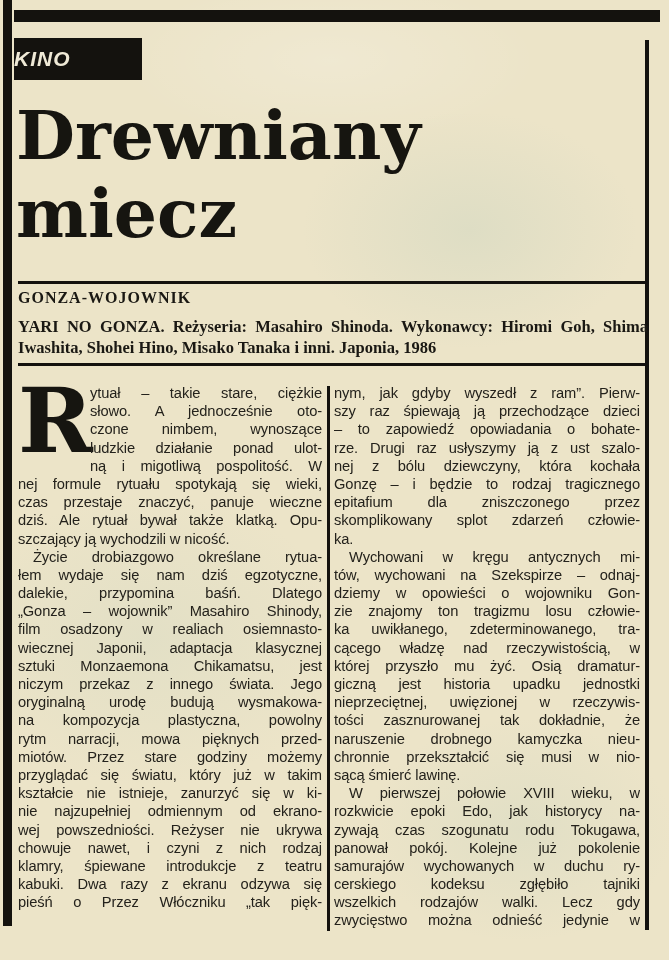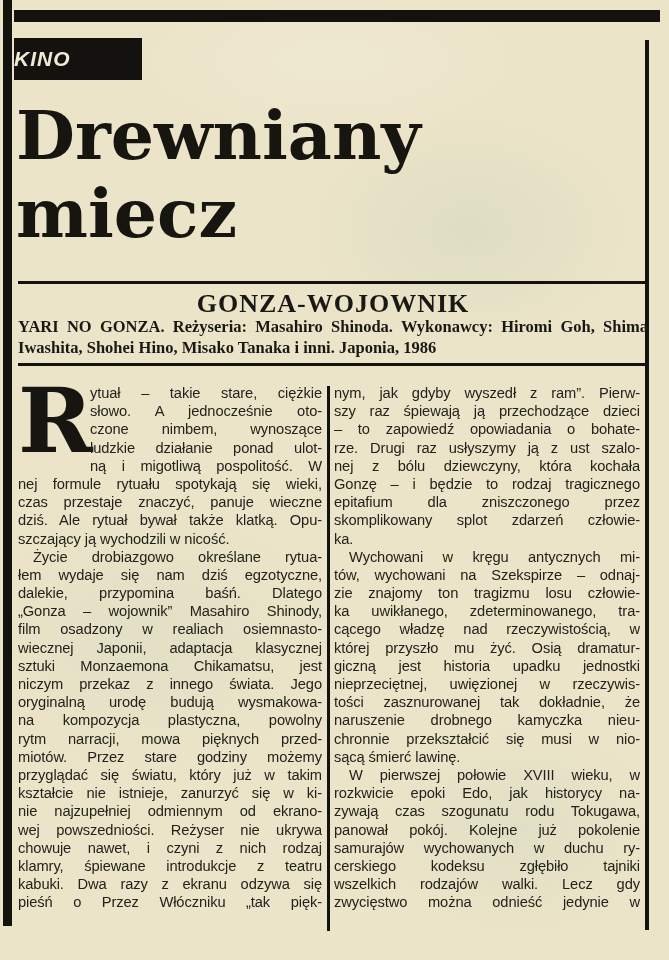--- a/index.html
+++ b/index.html
@@ -33,22 +33,22 @@
   .headline{
     position:absolute;left:16px;top:96px;width:620px;
     font-family:"DejaVu Serif",serif;font-weight:bold;
     font-size:68px;line-height:78px;color:#161510;letter-spacing:0px;
   }
   
   .rule{position:absolute;left:18px;width:630px;height:3px;background:var(--bar,#14120e);}
   .rule-top{top:281px;}
   .rule-bottom{top:363px;}
   .film-title{
-    position:absolute;left:18px;top:289px;width:630px;text-align:center;
-    font-family:"Liberation Serif",serif;font-weight:bold;font-size:26px;
+    position:absolute;left:18px;top:289px;width:630px;
+    font-family:"Liberation Serif",serif;font-weight:bold;font-size:16px;
     letter-spacing:1px;color:#1a1813;
   }
   .credits{
     position:absolute;left:18px;top:316px;width:630px;
     font-family:"Liberation Serif",serif;font-weight:bold;font-size:16.5px;
     line-height:21px;color:#1a1813;
   }
   .credits .cl1{text-align:justify;text-align-last:justify;height:21px;overflow:hidden;}
   .credits .cl2{text-align:left;height:21px;overflow:hidden;}
   
@@ -141,20 +141,21 @@
         <div class="line">rze. Drugi raz usłyszymy ją z ust szalo-</div>
         <div class="line">nej z bólu dziewczyny, która kochała</div>
         <div class="line">Gonzę – i będzie to rodzaj tragicznego</div>
         <div class="line">epitafium dla zniszczonego przez</div>
         <div class="line">skomplikowany splot zdarzeń człowie-</div>
         <div class="line last">ka.</div>
       </div>
       <div class="para">
         <div class="line ind">Wychowani w kręgu antycznych mi-</div>
         <div class="line">tów, wychowani na Szekspirze – odnaj-</div>
+        <div class="line">dziemy w opowieści o wojowniku Gon-</div>
         <div class="line">zie znajomy ton tragizmu losu człowie-</div>
         <div class="line">ka uwikłanego, zdeterminowanego, tra-</div>
         <div class="line">cącego władzę nad rzeczywistością, w</div>
         <div class="line">której przyszło mu żyć. Osią dramatur-</div>
         <div class="line">giczną jest historia upadku jednostki</div>
         <div class="line">nieprzeciętnej, uwięzionej w rzeczywis-</div>
         <div class="line">tości zasznurowanej tak dokładnie, że</div>
         <div class="line">naruszenie drobnego kamyczka nieu-</div>
         <div class="line">chronnie przekształcić się musi w nio-</div>
         <div class="line last">sącą śmierć lawinę.</div>

